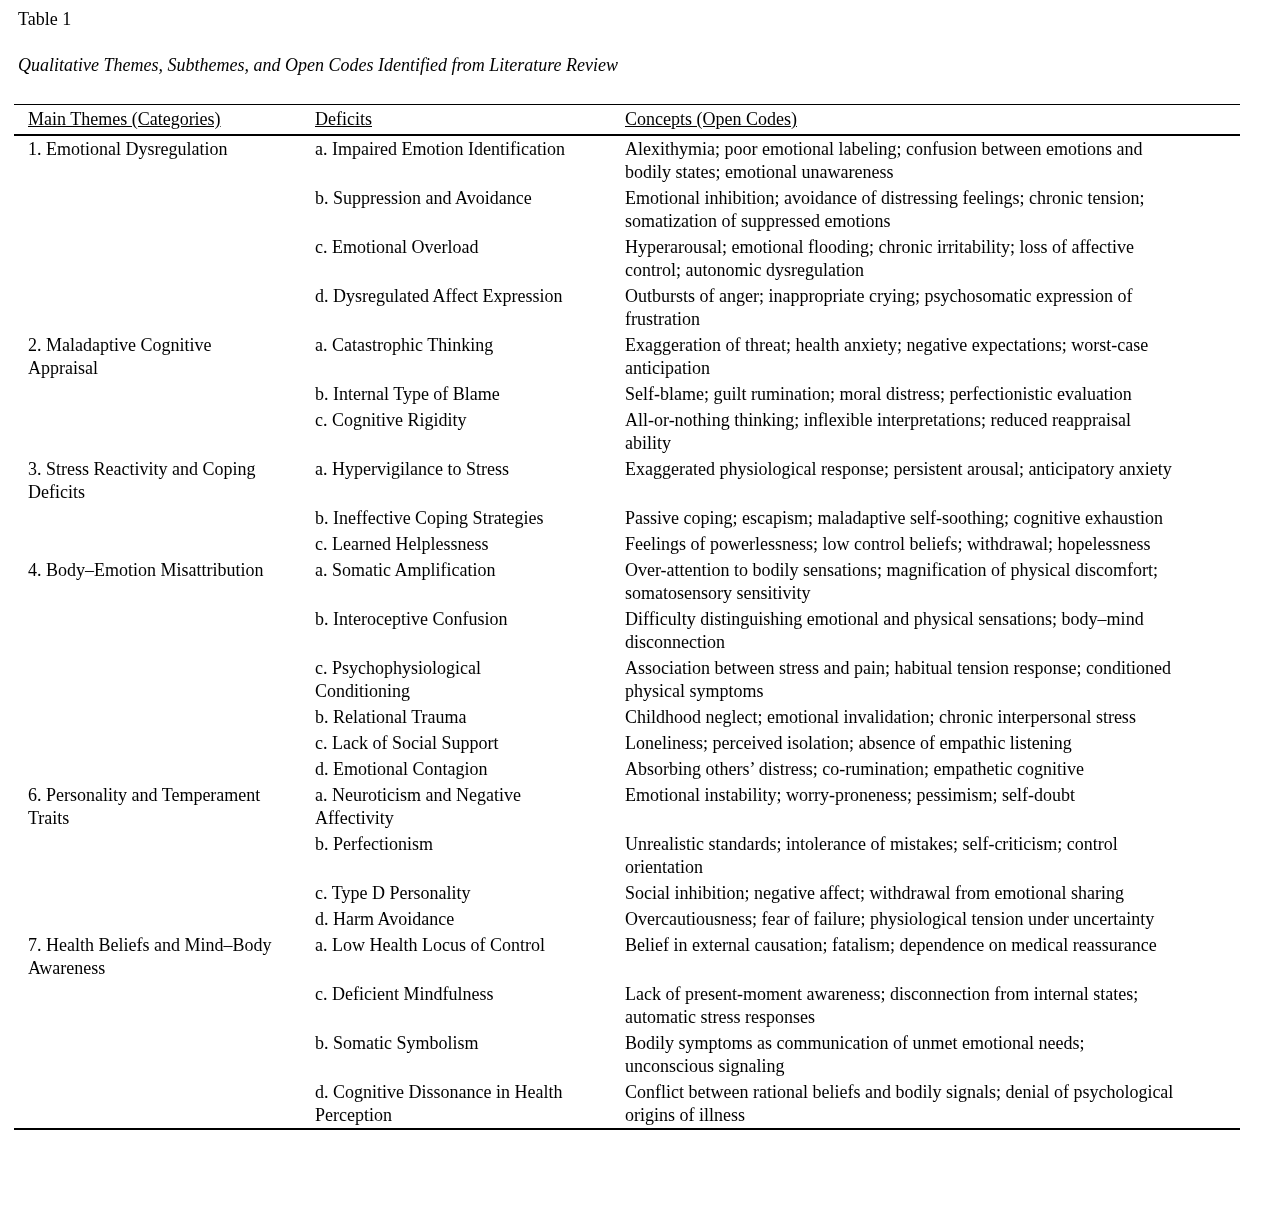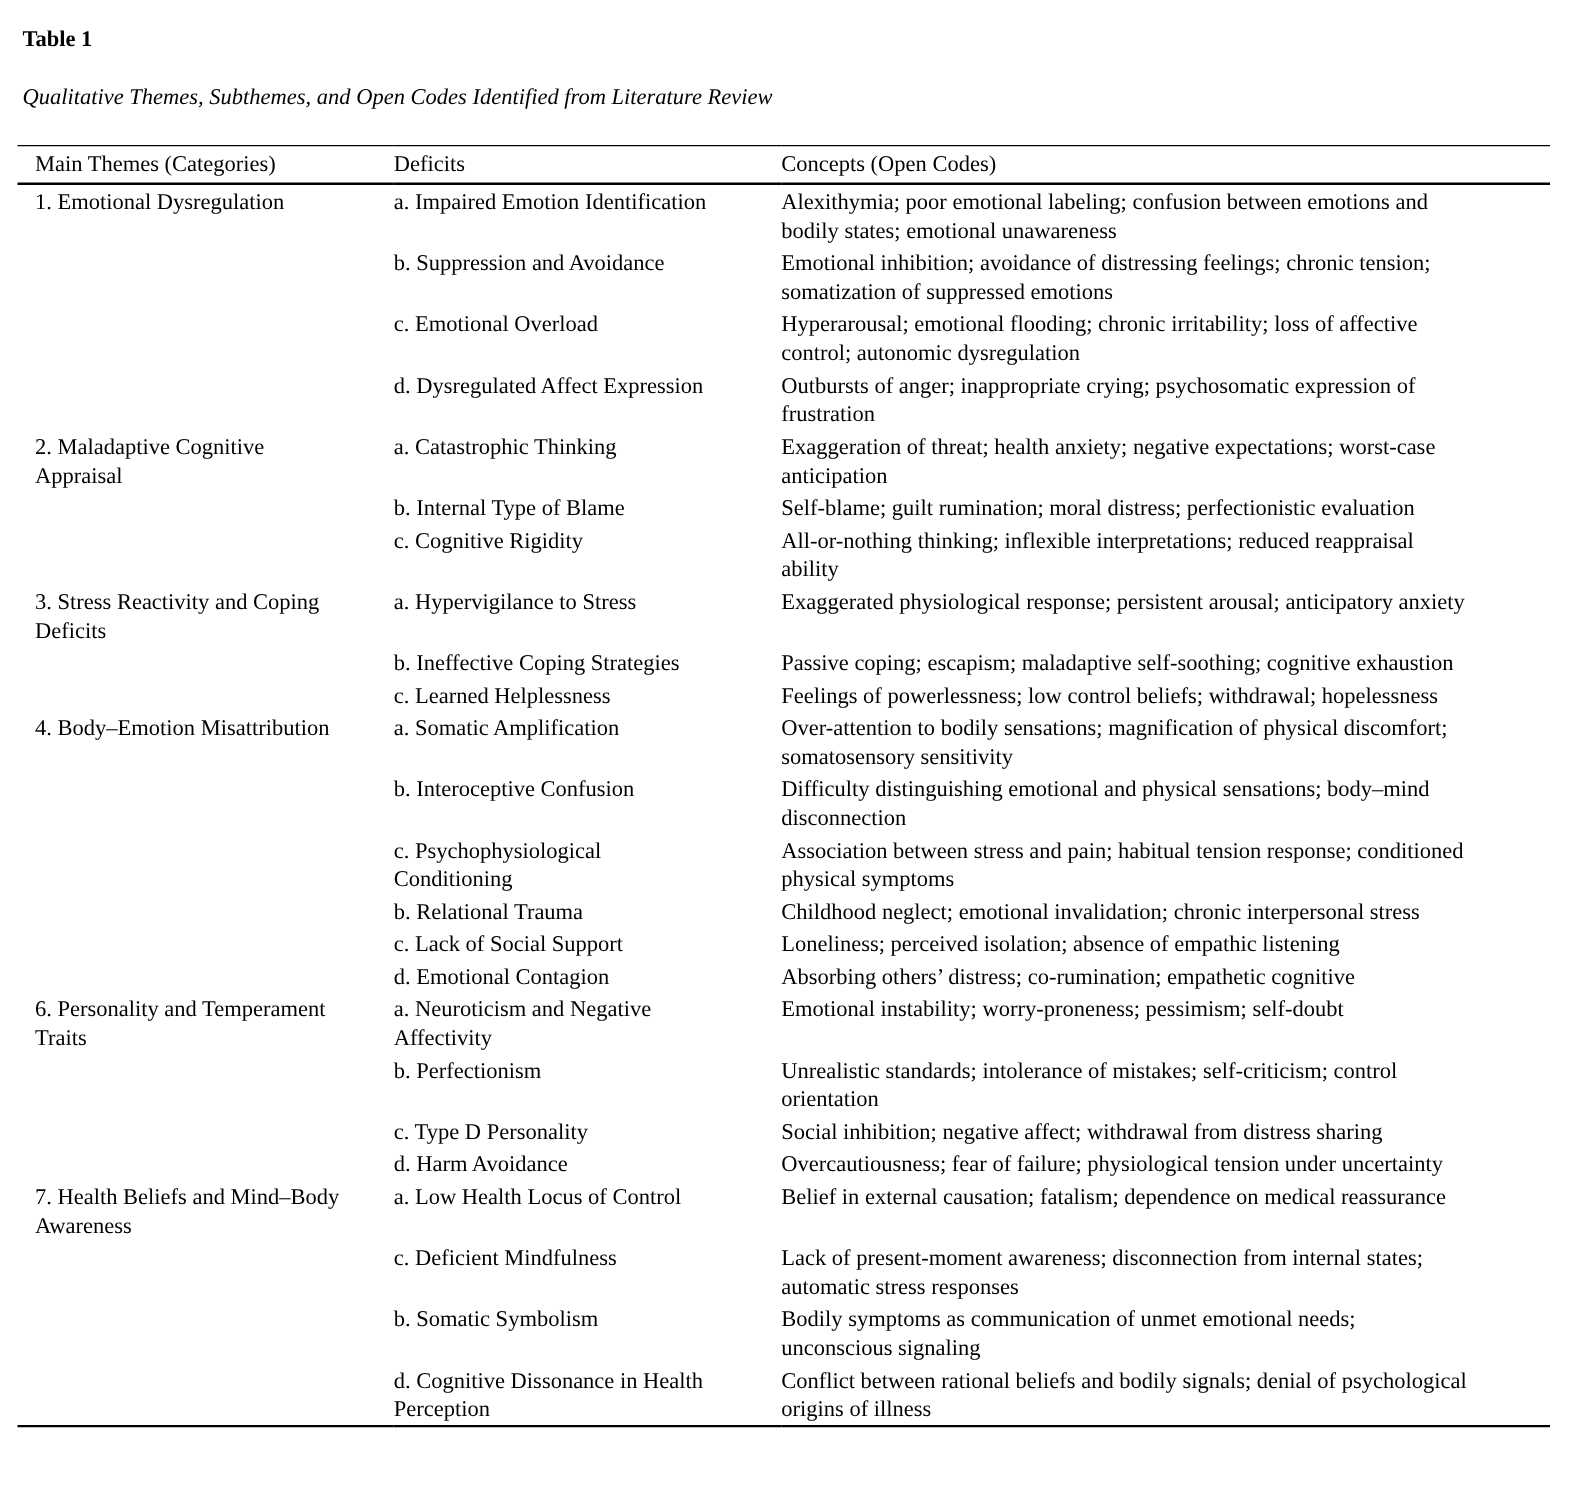--- a/index.html
+++ b/index.html
@@ -9,22 +9,22 @@
     color: #000000;
     font-family: "Liberation Serif", "DejaVu Serif", serif;
   }
   .page {
     width: 1226px;
     margin: 0 0 0 14px;
   }
   .table-label {
     font-size: 18px;
     line-height: 23px;
-    font-weight: bold;
-    margin: 20px 0 0 4px;
+    font-weight: normal;
+    margin: 8px 0 0 4px;
   }
   .table-caption {
     font-size: 18px;
     line-height: 23px;
     font-style: italic;
     margin: 23px 0 0 4px;
   }
   table.apa {
     table-layout: fixed;
     border-collapse: collapse;
@@ -37,20 +37,21 @@
     font-size: 18px;
     line-height: 23px;
     font-weight: normal;
     text-align: left;
     vertical-align: top;
     padding: 2px 0 1px 0;
   }
   table.apa thead th {
     border-bottom: 2px solid #000;
     padding: 3px 0;
+    text-decoration: underline;
   }
   .col1-pad { padding-left: 14px !important; padding-right: 37px !important; }
   .col2-pad { padding-right: 52px !important; }
   .col3-pad { padding-right: 65px !important; }
 </style>
 </head>
 <body>
 
 <div class="page">
   <div class="table-label">Table 1</div>
@@ -157,21 +158,21 @@
           <td class="col3-pad">Emotional instability; worry-proneness; pessimism; self-doubt</td>
         </tr>
         <tr>
           <td class="col1-pad"></td>
           <td class="col2-pad">b. Perfectionism</td>
           <td class="col3-pad">Unrealistic standards; intolerance of mistakes; self-criticism; control orientation</td>
         </tr>
         <tr>
           <td class="col1-pad"></td>
           <td class="col2-pad">c. Type D Personality</td>
-          <td class="col3-pad">Social inhibition; negative affect; withdrawal from distress sharing</td>
+          <td class="col3-pad">Social inhibition; negative affect; withdrawal from emotional sharing</td>
         </tr>
         <tr>
           <td class="col1-pad"></td>
           <td class="col2-pad">d. Harm Avoidance</td>
           <td class="col3-pad">Overcautiousness; fear of failure; physiological tension under uncertainty</td>
         </tr>
         <tr>
           <td class="col1-pad">7. Health Beliefs and Mind–Body Awareness</td>
           <td class="col2-pad">a. Low Health Locus of Control</td>
           <td class="col3-pad">Belief in external causation; fatalism; dependence on medical reassurance</td>

